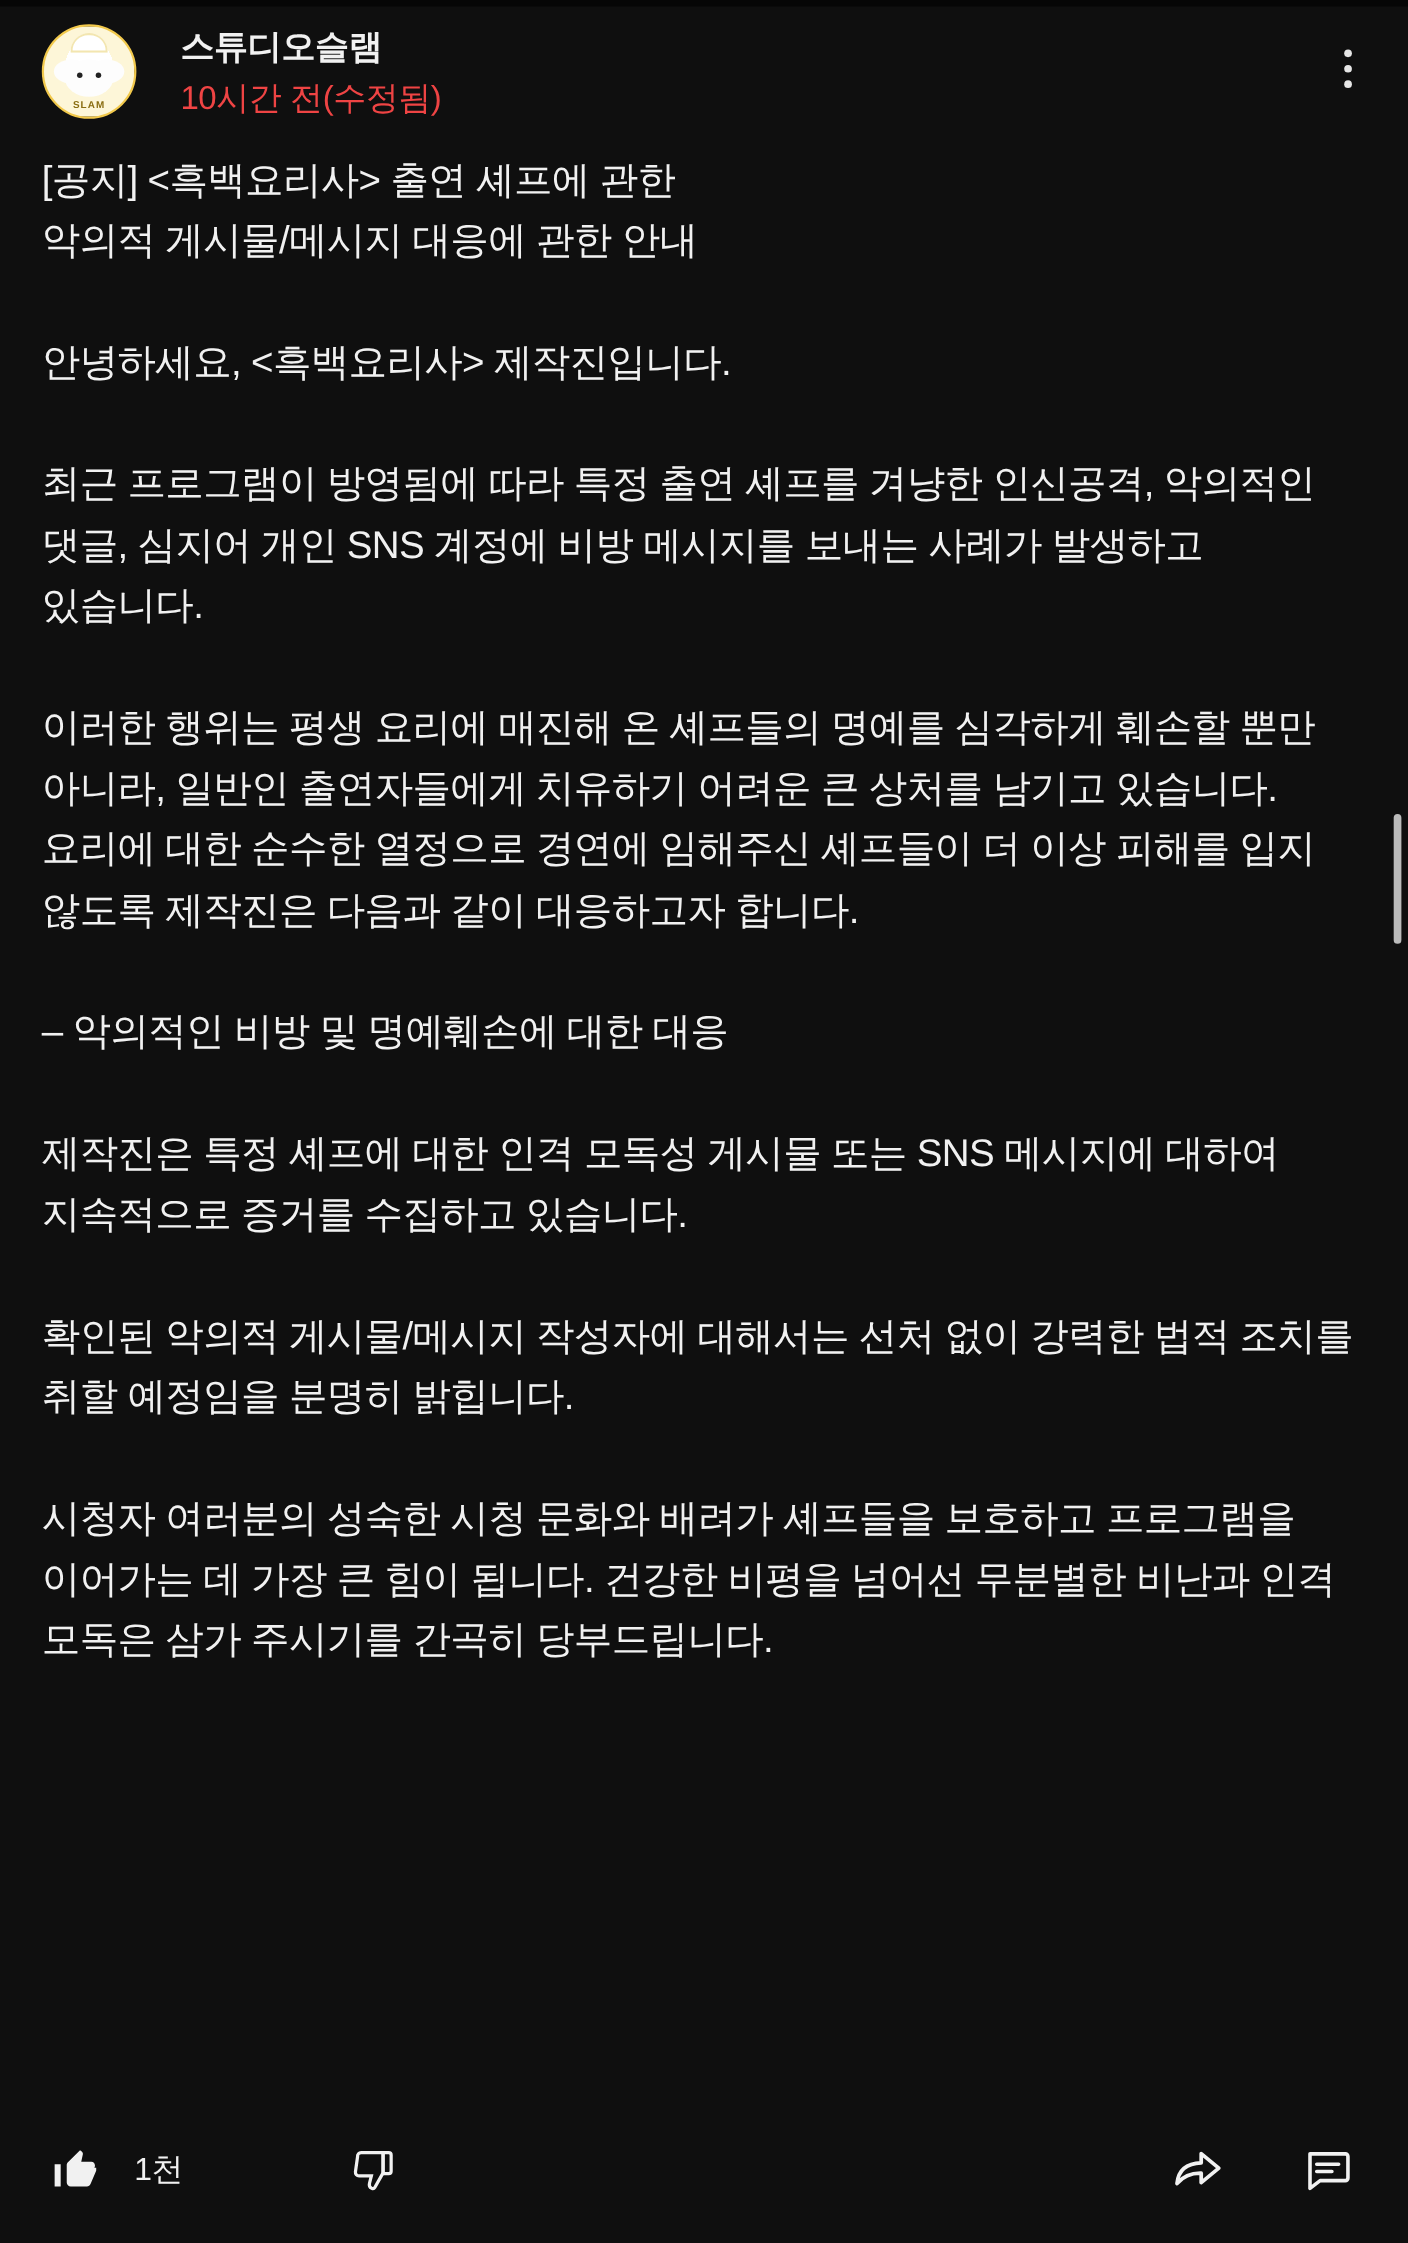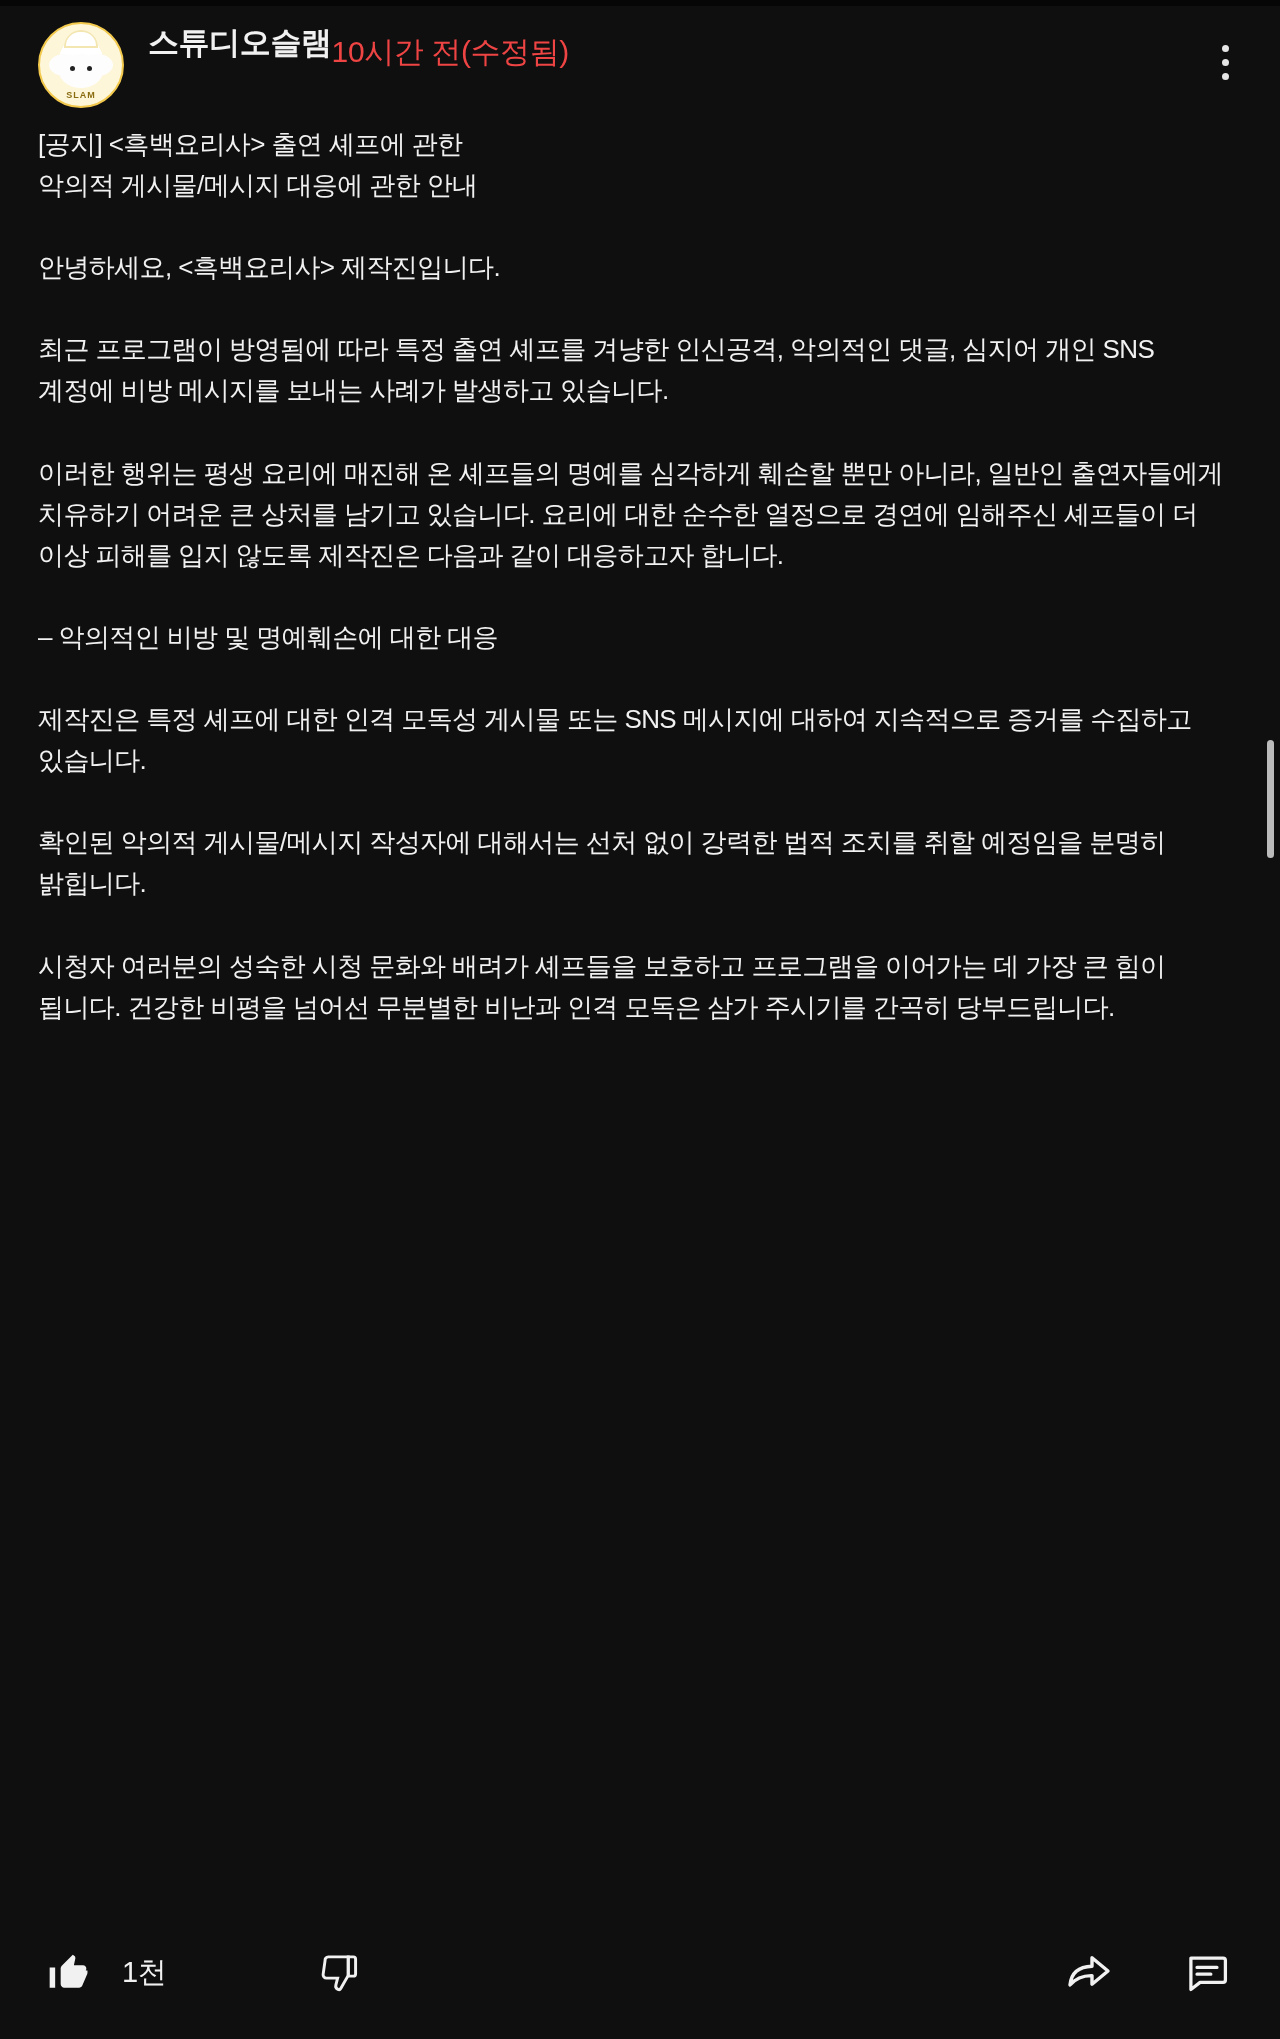--- a/index.html
+++ b/index.html
@@ -78,23 +78,23 @@
     left: 50%;
     transform: translateX(-50%);
     width: 34px;
     height: 18px;
     border-radius: 18px 18px 0 0;
     background: #ffffff;
     box-shadow: 0 0 0 2px #f3e6b0 inset;
   }
 
   .header-text {
-    margin-left: 24px;
-    display: flex;
-    flex-direction: row;
+    margin-left: 40px;
+    display: flex;
+    flex-direction: column;
     justify-content: center;
     padding-top: 2px;
   }
   .channel-name {
     font-size: 31px;
     font-weight: 700;
     line-height: 1.2;
     color: #f1f1f1;
     letter-spacing: -0.4px;
   }
@@ -120,22 +120,22 @@
   .kebab-menu i {
     display: block;
     width: 7px;
     height: 7px;
     border-radius: 50%;
     background: #e6e6e6;
   }
 
   
   .post-body {
-    margin-top: 16px;
-    font-size: 26px;
+    margin-top: 28px;
+    font-size: 35px;
     line-height: 1.58;
     color: #f1f1f1;
     letter-spacing: -0.6px;
     white-space: pre-wrap;
     word-break: keep-all;
     padding-right: 10px;
   }
 
   
   .actions {

